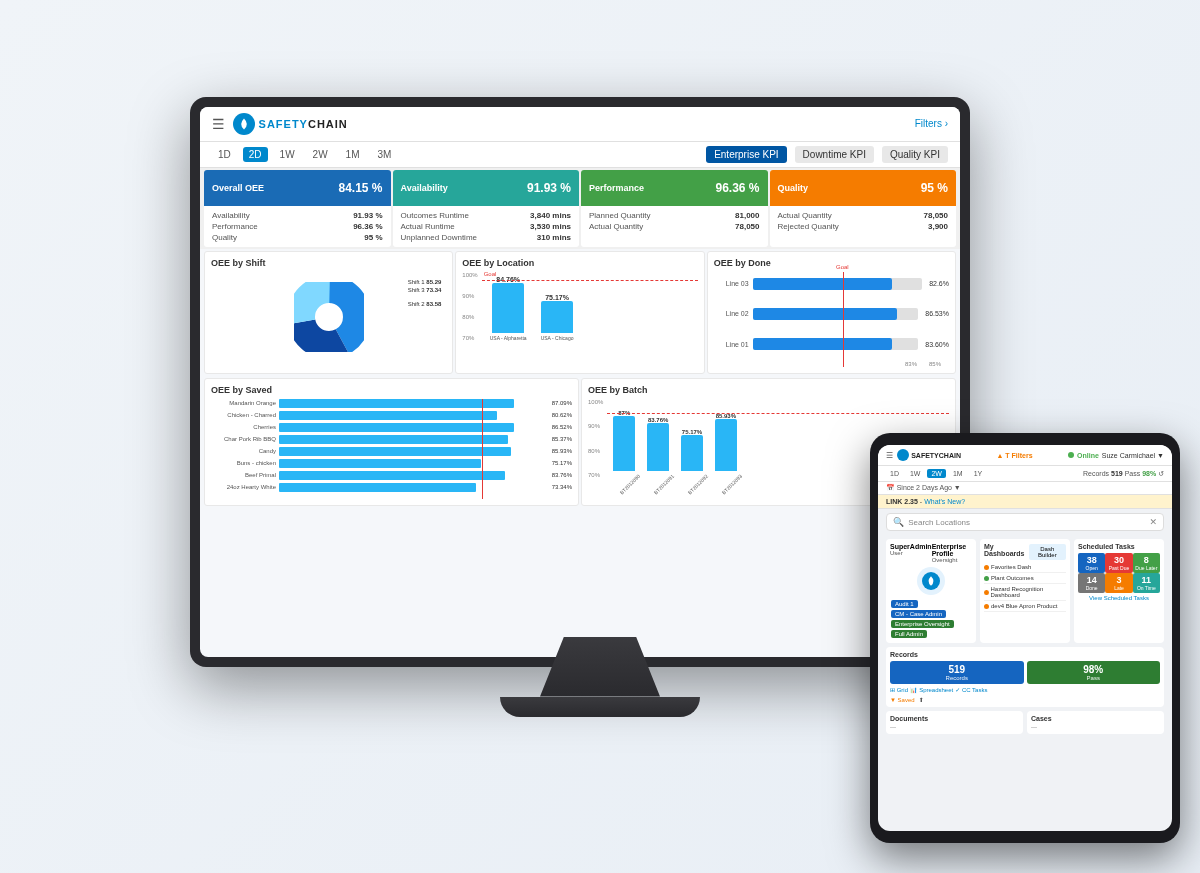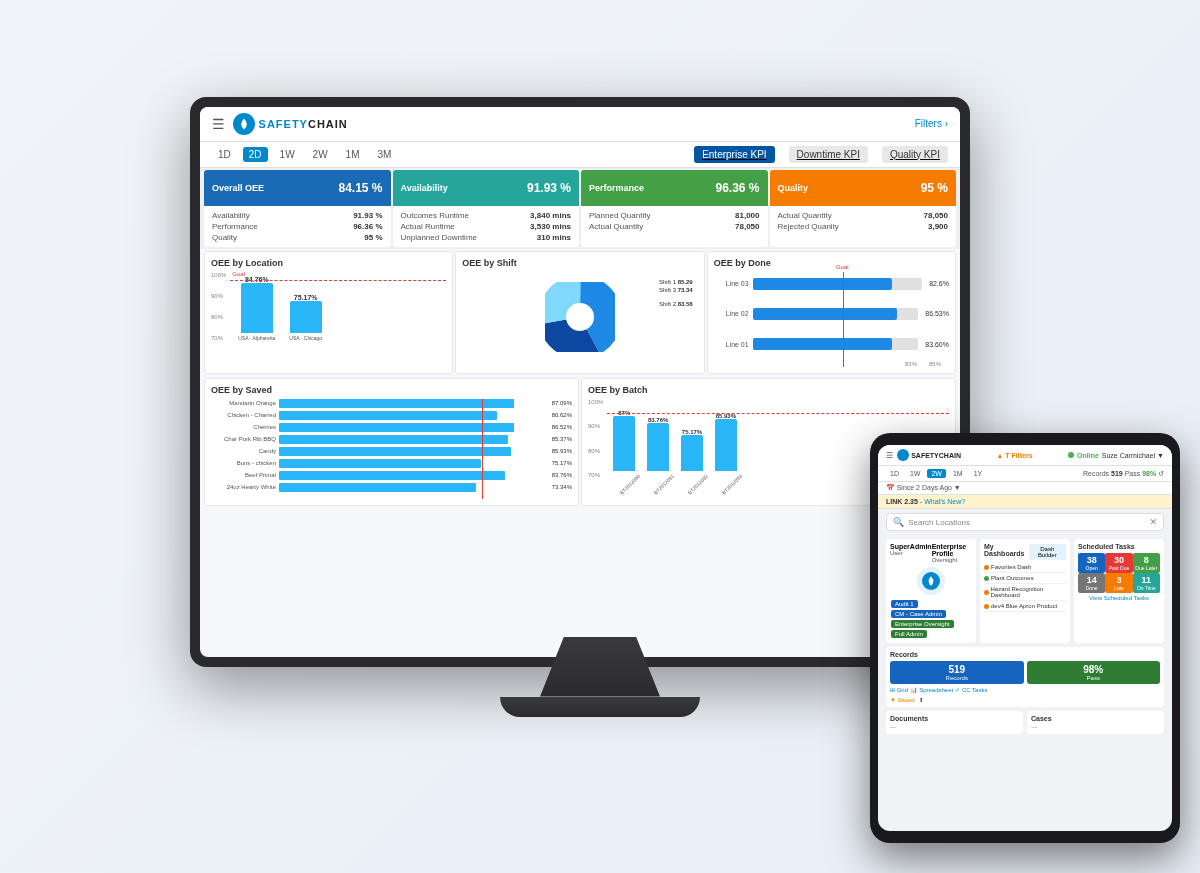--- a/index.html
+++ b/index.html
@@ -161,22 +161,21 @@
       border-radius: 3px;
     }
 
     .time-btn.active {
       background: #0088cc;
       color: white;
     }
 
     .kpi-tabs {
       display: flex;
-      gap: 14px;
-      text-decoration: underline;
+      gap: 8px;
     }
 
     .kpi-tab {
       padding: 3px 8px;
       border: none;
       font-size: 10px;
       cursor: pointer;
       border-radius: 3px;
     }
 
@@ -771,20 +770,39 @@
               </div>
             <div class="kpi-detail-row">
                 <span class="kpi-detail-label">Rejected Quanity</span>
                 <span class="kpi-detail-value">3,900</span>
               </div>
           </div>
         </div>
       </div>
 
       <div class="charts-row">
+
+        <div class="chart-card">
+          <div class="chart-title">OEE by Shift</div>
+          <div class="pie-chart-container">
+            <svg class="pie-chart" viewBox="0 0 100 100">
+
+              <circle cx="50" cy="50" r="40" fill="none" stroke="#1e88e5" stroke-width="40" stroke-dasharray="105.6 145.2" stroke-dashoffset="0" transform="rotate(-90 50 50)"></circle>
+
+              <circle cx="50" cy="50" r="40" fill="none" stroke="#0d47a1" stroke-width="40" stroke-dasharray="75.4 175.4" stroke-dashoffset="-105.6" transform="rotate(-90 50 50)"></circle>
+
+              <circle cx="50" cy="50" r="40" fill="none" stroke="#80d8ff" stroke-width="40" stroke-dasharray="70.7 180.1" stroke-dashoffset="-181" transform="rotate(-90 50 50)"></circle>
+            </svg>
+            <div style="position:absolute; right:5px; top:5px; font-size:6px;">
+              <div style="margin:2px 0; color:#333;">Shift 1 <strong>85.29</strong></div>
+              <div style="margin:2px 0; color:#333;">Shift 3 <strong>73.34</strong></div>
+              <div style="margin:2px 0; color:#333; margin-top:8px;">Shift 2 <strong>83.58</strong></div>
+            </div>
+          </div>
+        </div>
 
         <div class="chart-card">
           <div class="chart-title">OEE by Location</div>
           <div class="bar-chart">
             <div style="display:flex; gap:4px; height:85px;">
               <div style="display:flex; flex-direction:column; justify-content:space-between; padding:0 0 16px 0;">
                 <span style="font-size:6px; color:#888;">100%</span>
                 <span style="font-size:6px; color:#888;">90%</span>
                 <span style="font-size:6px; color:#888;">80%</span>
                 <span style="font-size:6px; color:#888;">70%</span>
@@ -799,39 +817,20 @@
                     <div style="width:32px; height:50px; background:#29b6f6; border-radius:2px 2px 0 0;"></div>
                     <span style="font-size:5px; color:#555; text-align:center; margin-top:2px;">USA - Alpharetta</span>
                   </div>
                   <div style="display:flex; flex-direction:column; align-items:center;">
                     <span style="font-size:7px; color:#333; font-weight:600;">75.17%</span>
                     <div style="width:32px; height:32px; background:#29b6f6; border-radius:2px 2px 0 0;"></div>
                     <span style="font-size:5px; color:#555; text-align:center; margin-top:2px;">USA - Chicago</span>
                   </div>
                 </div>
               </div>
-            </div>
-          </div>
-        </div>
-
-        <div class="chart-card">
-          <div class="chart-title">OEE by Shift</div>
-          <div class="pie-chart-container">
-            <svg class="pie-chart" viewBox="0 0 100 100">
-
-              <circle cx="50" cy="50" r="40" fill="none" stroke="#1e88e5" stroke-width="40" stroke-dasharray="105.6 145.2" stroke-dashoffset="0" transform="rotate(-90 50 50)"></circle>
-
-              <circle cx="50" cy="50" r="40" fill="none" stroke="#0d47a1" stroke-width="40" stroke-dasharray="75.4 175.4" stroke-dashoffset="-105.6" transform="rotate(-90 50 50)"></circle>
-
-              <circle cx="50" cy="50" r="40" fill="none" stroke="#80d8ff" stroke-width="40" stroke-dasharray="70.7 180.1" stroke-dashoffset="-181" transform="rotate(-90 50 50)"></circle>
-            </svg>
-            <div style="position:absolute; right:5px; top:5px; font-size:6px;">
-              <div style="margin:2px 0; color:#333;">Shift 1 <strong>85.29</strong></div>
-              <div style="margin:2px 0; color:#333;">Shift 3 <strong>73.34</strong></div>
-              <div style="margin:2px 0; color:#333; margin-top:8px;">Shift 2 <strong>83.58</strong></div>
             </div>
           </div>
         </div>
 
         <div class="chart-card">
           <div class="chart-title">OEE by Done</div>
           <div style="position:relative;">
             <div style="position:absolute; top:0; left:55%; height:100%; width:1px; background:#e53935; z-index:2;"></div>
             <div style="font-size:6px; color:#e53935; position:absolute; top:-8px; left:52%; z-index:3;">Goal</div>
             <div class="line-chart-bars">

